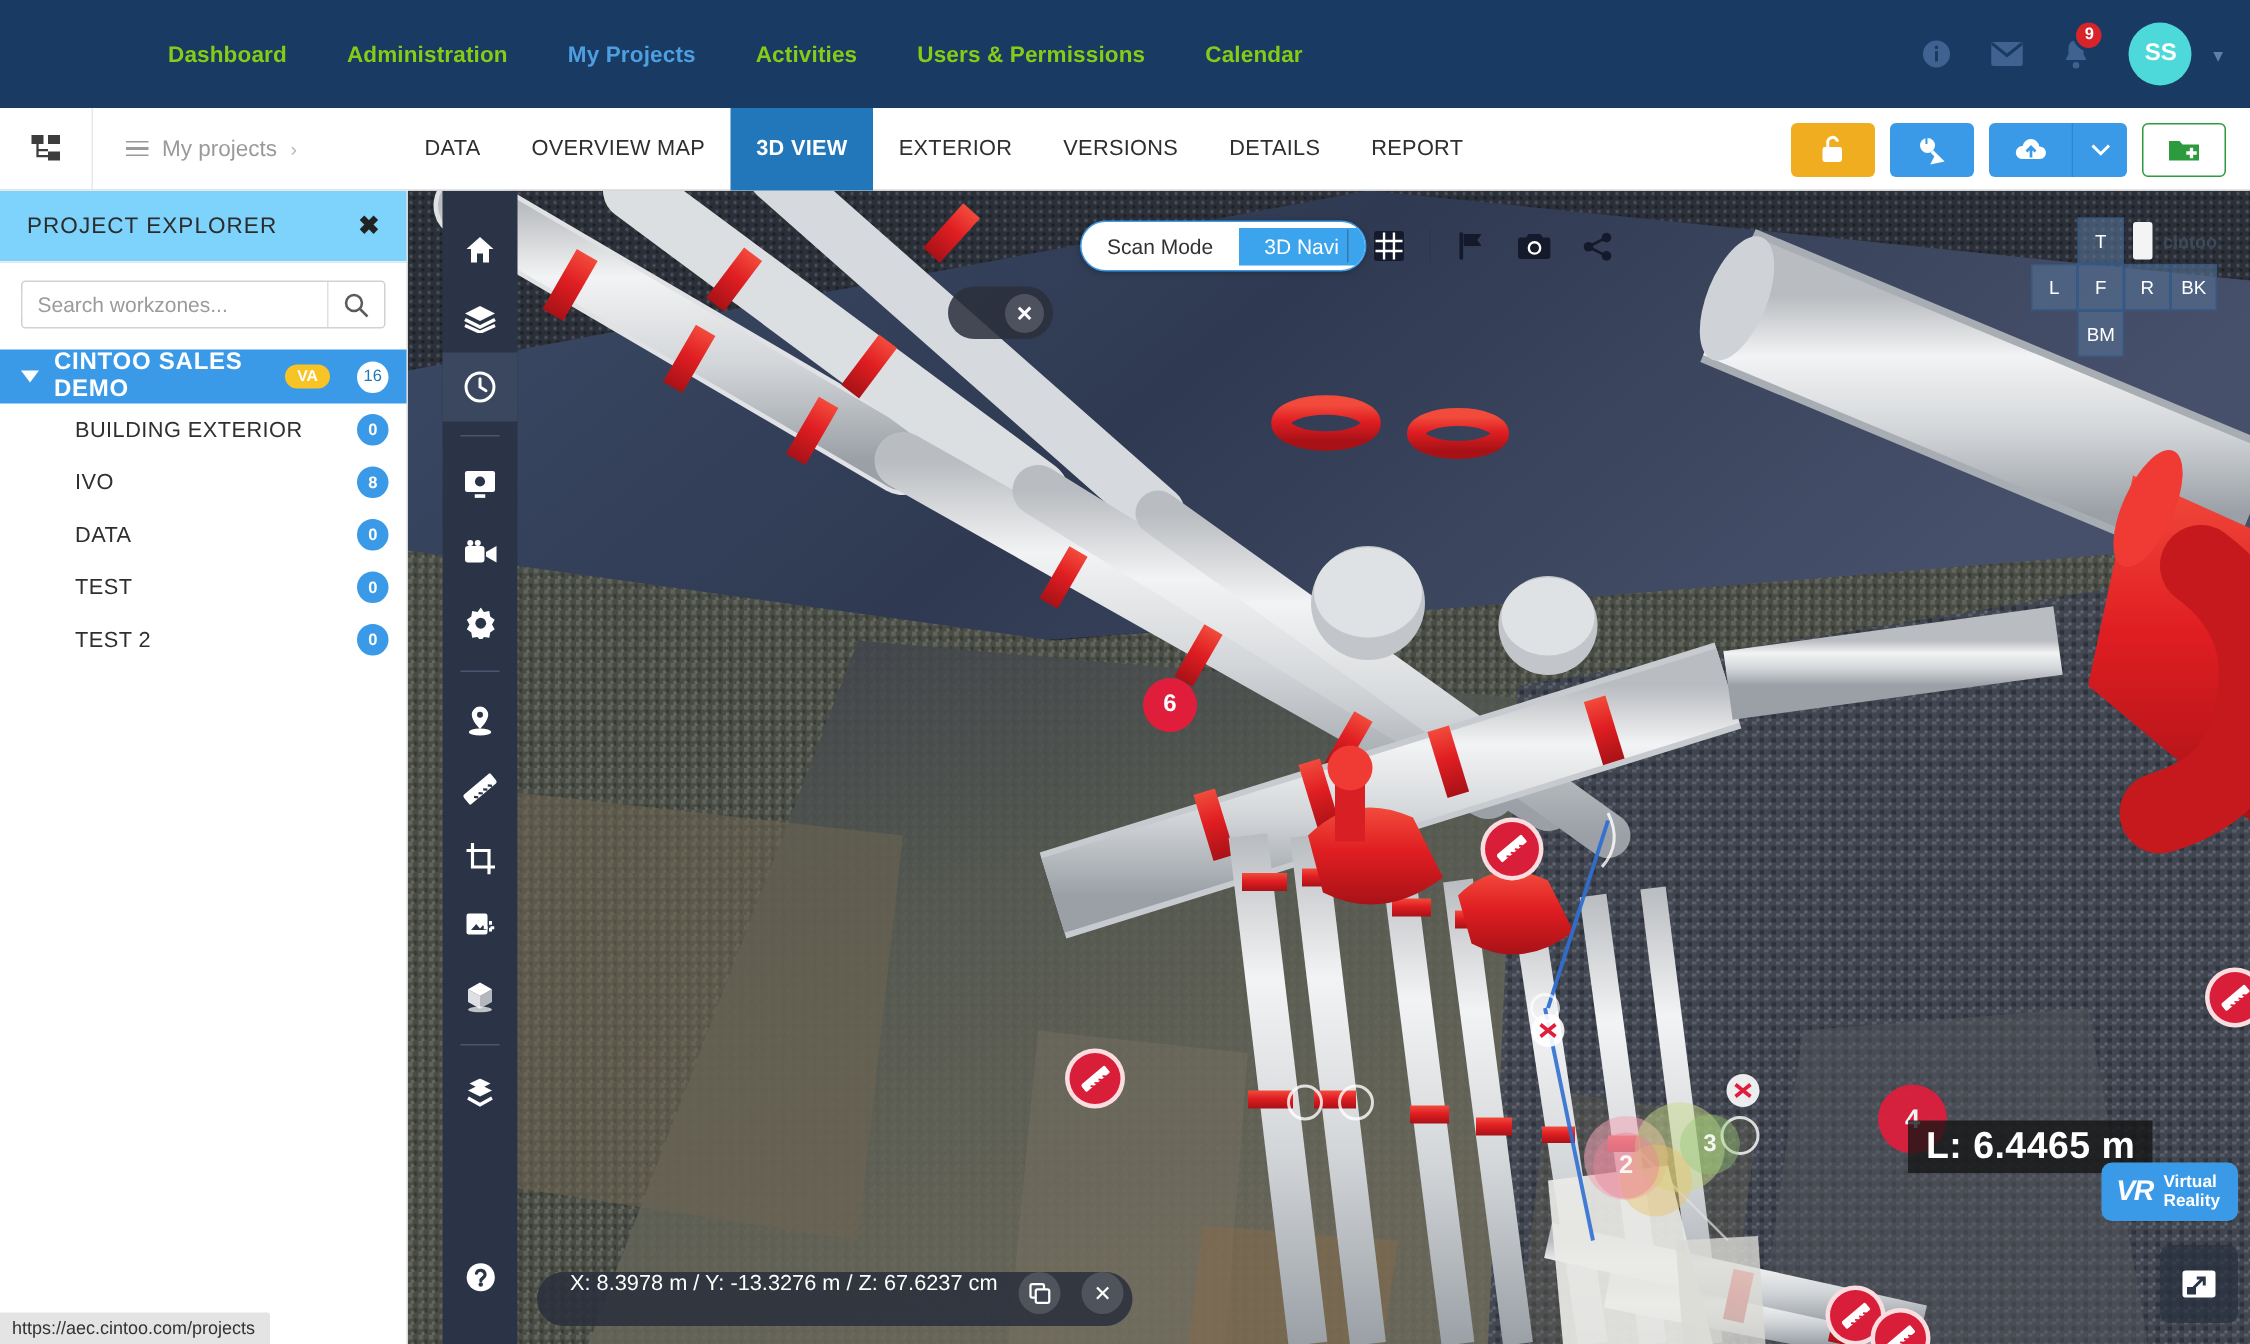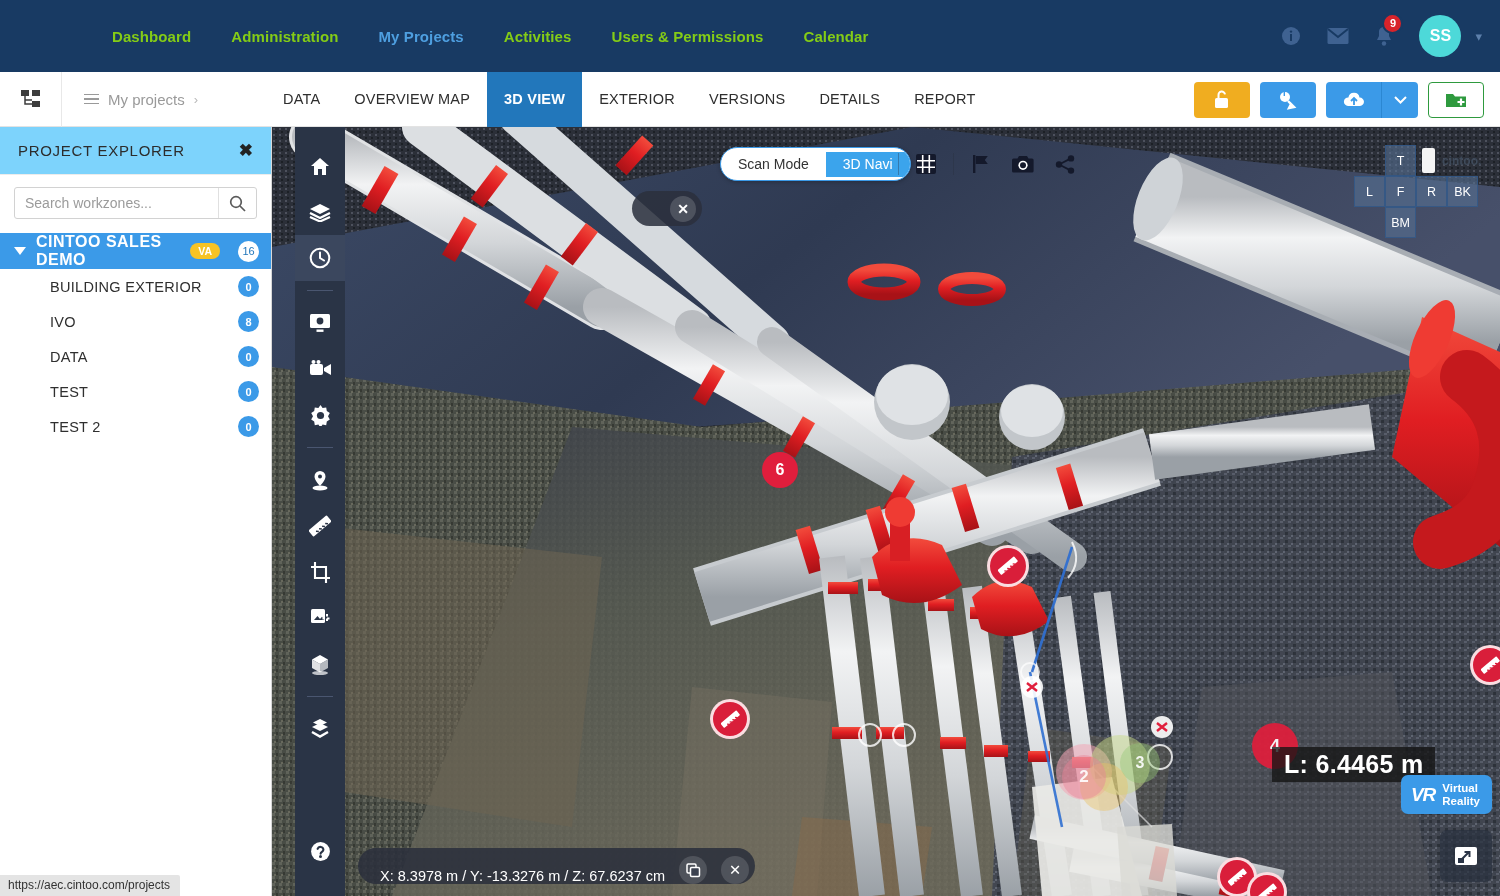--- a/index.html
+++ b/index.html
@@ -228,21 +228,21 @@
 
   .len-label {
     position: absolute; left: 1000px; top: 620px; background: rgba(20,20,20,.78);
     color: #fff; font-size: 25px; font-weight: bold; padding: 3px 12px;
     z-index: 22; letter-spacing: 0.3px;
   }
 
   .coord-bar {
     position: absolute; left: 86px; bottom: 12px; height: 36px;
     background: rgba(43,48,60,.88); border-radius: 18px; display: flex;
-    align-items: flex-end; padding: 0 6px 0 22px; color: #fff; font-size: 14.5px;
+    align-items: flex-start; padding: 0 6px 0 22px; color: #fff; font-size: 14.5px;
     z-index: 25; white-space: nowrap;
   }
   .cb-ico {
     width: 28px; height: 28px; border-radius: 50%; background: rgba(255,255,255,.14);
     display: flex; align-items: center; justify-content: center; margin-left: 14px; cursor: pointer;
   }
   .vr-btn {
     position: absolute; right: 8px; bottom: 82px; background: #3b9ae8; color: #fff;
     border-radius: 7px; display: flex; align-items: center; gap: 7px;
     padding: 7px 12px 7px 10px; z-index: 25; cursor: pointer;

